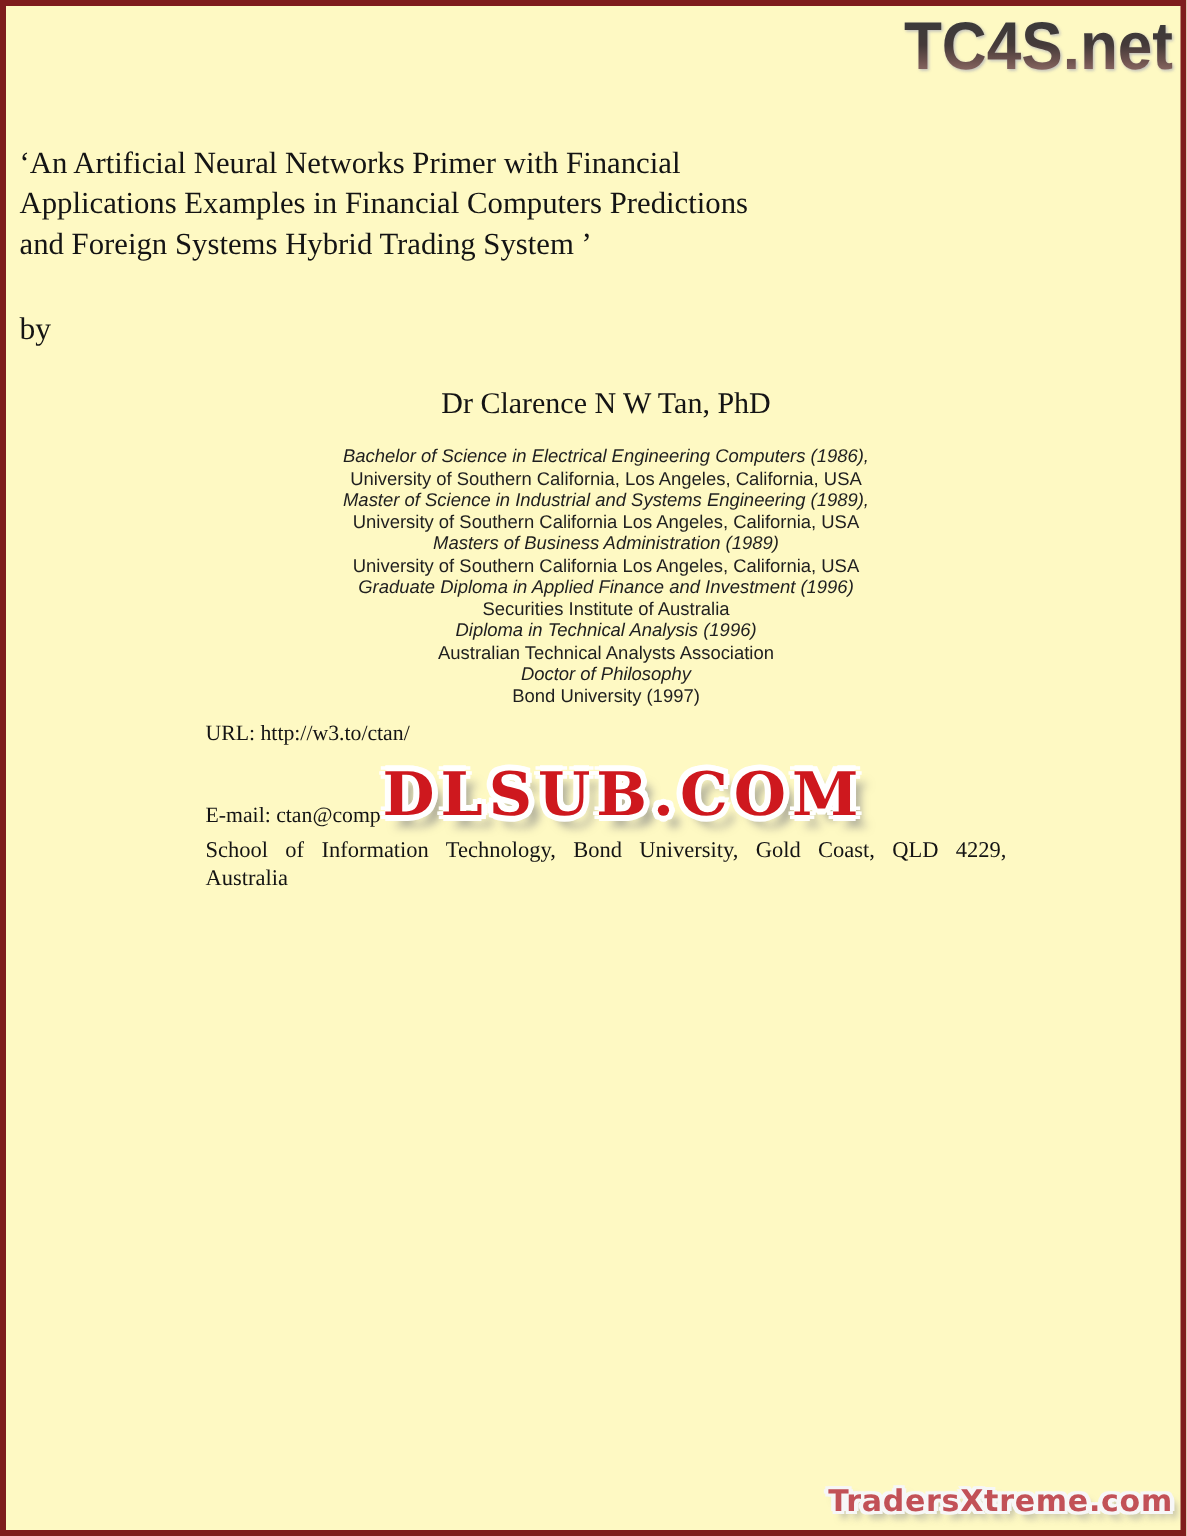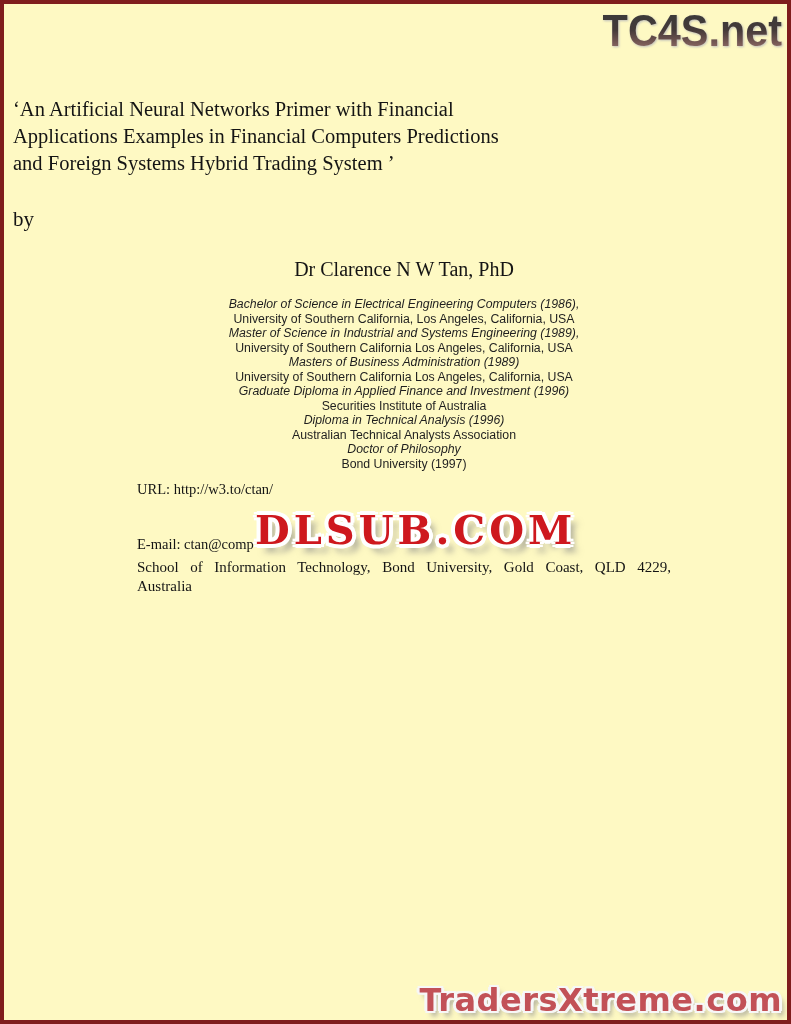--- a/index.html
+++ b/index.html
@@ -134,21 +134,21 @@
     margin-top: 21px;
   }
 
   
   .traders-logo {
     position: absolute;
     top: 977px;
     right: 5px;
     font-family: "DejaVu Sans", sans-serif;
     font-weight: bold;
-    font-size: 32px;
+    font-size: 20px;
     line-height: 38px;
     letter-spacing: 0.5px;
     color: #c25157;
     white-space: nowrap;
     text-shadow:
       -2px -2px 0 #f7f7f7, -2px 0 0 #f7f7f7, -2px 2px 0 #f7f7f7,
       0 -2px 0 #f7f7f7, 0 2px 0 #f7f7f7,
       2px -2px 0 #f7f7f7, 2px 0 0 #f7f7f7, 2px 2px 0 #f7f7f7,
       -3px 0 0 #f7f7f7, 3px 0 0 #f7f7f7,
       4px 5px 5px rgba(140,140,140,0.7);

